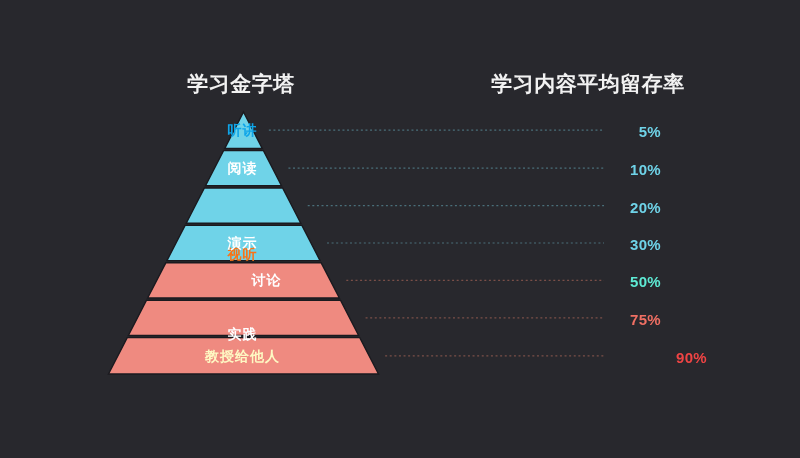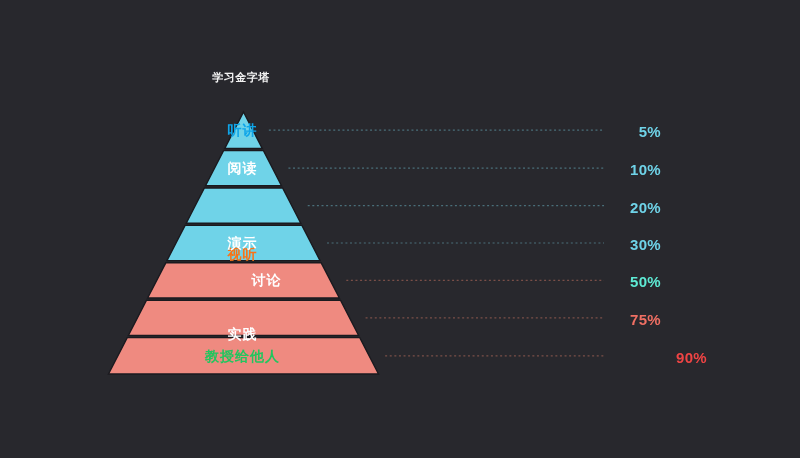--- a/index.html
+++ b/index.html
@@ -14,21 +14,21 @@
   }
   #stage {
     position: relative;
     width: 800px;
     height: 458px;
     background: #28282d;
   }
   .title {
     position: absolute;
     color: #f2f2f2;
-    font-size: 11px;
+    font-size: 21px;
     font-weight: bold;
     letter-spacing: 0.5px;
     white-space: nowrap;
     transform: translateX(-50%);
   }
   #title-pyramid { left: 241px; top: 70px; }
   #title-retention { left: 588px; top: 70px; }
 
   #pyramid-svg {
     position: absolute;
@@ -56,20 +56,21 @@
     letter-spacing: 0.3px;
   }
 </style>
 </head>
 <body>
 
 <div id="stage">
 
   <div class="title" id="title-pyramid">学习金字塔</div>
 
+  <div class="title" id="title-retention">学习内容平均留存率</div>
 
   <svg id="pyramid-svg" viewBox="0 0 800 458" preserveAspectRatio="none">
     <g id="pyramid-layers">
         <polygon points="243.5,112 243.5,112 262.21892039258455,148.32857142857145 224.78107960741548,148.32857142857145" fill="#6fd3e8" stroke="#1a1a1f" stroke-width="1.4"></polygon>
         <polygon points="223.64749182115594,150.52857142857144 263.35250817884406,150.52857142857144 281.50463467829877,185.75714285714287 205.4953653217012,185.75714285714287" fill="#6fd3e8" stroke="#1a1a1f" stroke-width="1.4"></polygon>
         <polygon points="204.36177753544166,187.95714285714286 282.63822246455834,187.95714285714286 300.7903489640131,223.18571428571428 186.20965103598692,223.18571428571428" fill="#6fd3e8" stroke="#1a1a1f" stroke-width="1.4"></polygon>
         <polygon points="185.07606324972738,225.38571428571427 301.9239367502726,225.38571428571427 320.0760632497274,260.6142857142857 166.92393675027262,260.6142857142857" fill="#6fd3e8" stroke="#1a1a1f" stroke-width="1.4"></polygon>
         <polygon points="165.79034896401305,262.81428571428575 321.20965103598695,262.81428571428575 339.36177753544166,298.04285714285714 147.63822246455834,298.04285714285714" fill="#ef8a80" stroke="#1a1a1f" stroke-width="1.4"></polygon>
         <polygon points="146.50463467829877,300.2428571428572 340.49536532170123,300.2428571428572 358.64749182115594,335.47142857142853 128.35250817884406,335.47142857142853" fill="#ef8a80" stroke="#1a1a1f" stroke-width="1.4"></polygon>
         <polygon points="127.21892039258451,337.6714285714286 359.7810796074155,337.6714285714286 378.5,374 108.5,374" fill="#ef8a80" stroke="#1a1a1f" stroke-width="1.4"></polygon>
@@ -85,21 +86,21 @@
       </g>
   </svg>
 
   <div id="layer-labels">
       <div class="layer-label" style="left: 242.5px; top: 131.164px; color: #0ea5e9;">听讲</div>
       <div class="layer-label" style="left: 242.5px; top: 169.143px; color: rgb(255, 255, 255);">阅读</div>
       <div class="layer-label" style="left: 242.5px; top: 206.571px; color: #f97316; margin-top: 48px;">视听</div>
       <div class="layer-label" style="left: 242.5px; top: 244px; color: rgb(255, 255, 255);">演示</div>
       <div class="layer-label" style="left: 242.5px; top: 281.429px; color: rgb(255, 255, 255); margin-left: 24px;">讨论</div>
       <div class="layer-label" style="left: 242.5px; top: 335px; color: rgb(255, 255, 255);">实践</div>
-      <div class="layer-label" style="left: 242.5px; top: 356.836px; color: #22c55e;">教授给他人</div>
+      <div class="layer-label" style="left: 242.5px; top: 356.836px; color: #fef9c3;">教授给他人</div>
     </div>
   <div id="pct-labels">
       <div class="pct-label" style="left: 661px; top: 131.164px; color: rgb(111, 211, 232);">5%</div>
       <div class="pct-label" style="left: 661px; top: 169.143px; color: rgb(111, 211, 232);">10%</div>
       <div class="pct-label" style="left: 661px; top: 206.571px; color: rgb(111, 211, 232);">20%</div>
       <div class="pct-label" style="left: 661px; top: 244px; color: rgb(111, 211, 232);">30%</div>
       <div class="pct-label" style="left: 661px; top: 281.429px; color: #5eead4;">50%</div>
       <div class="pct-label" style="left: 661px; top: 318.857px; color: rgb(239, 111, 99);">75%</div>
       <div class="pct-label" style="left: 671px; top: 356.836px; color: #ef4444; margin-left: 36px;">90%</div>
     </div>

